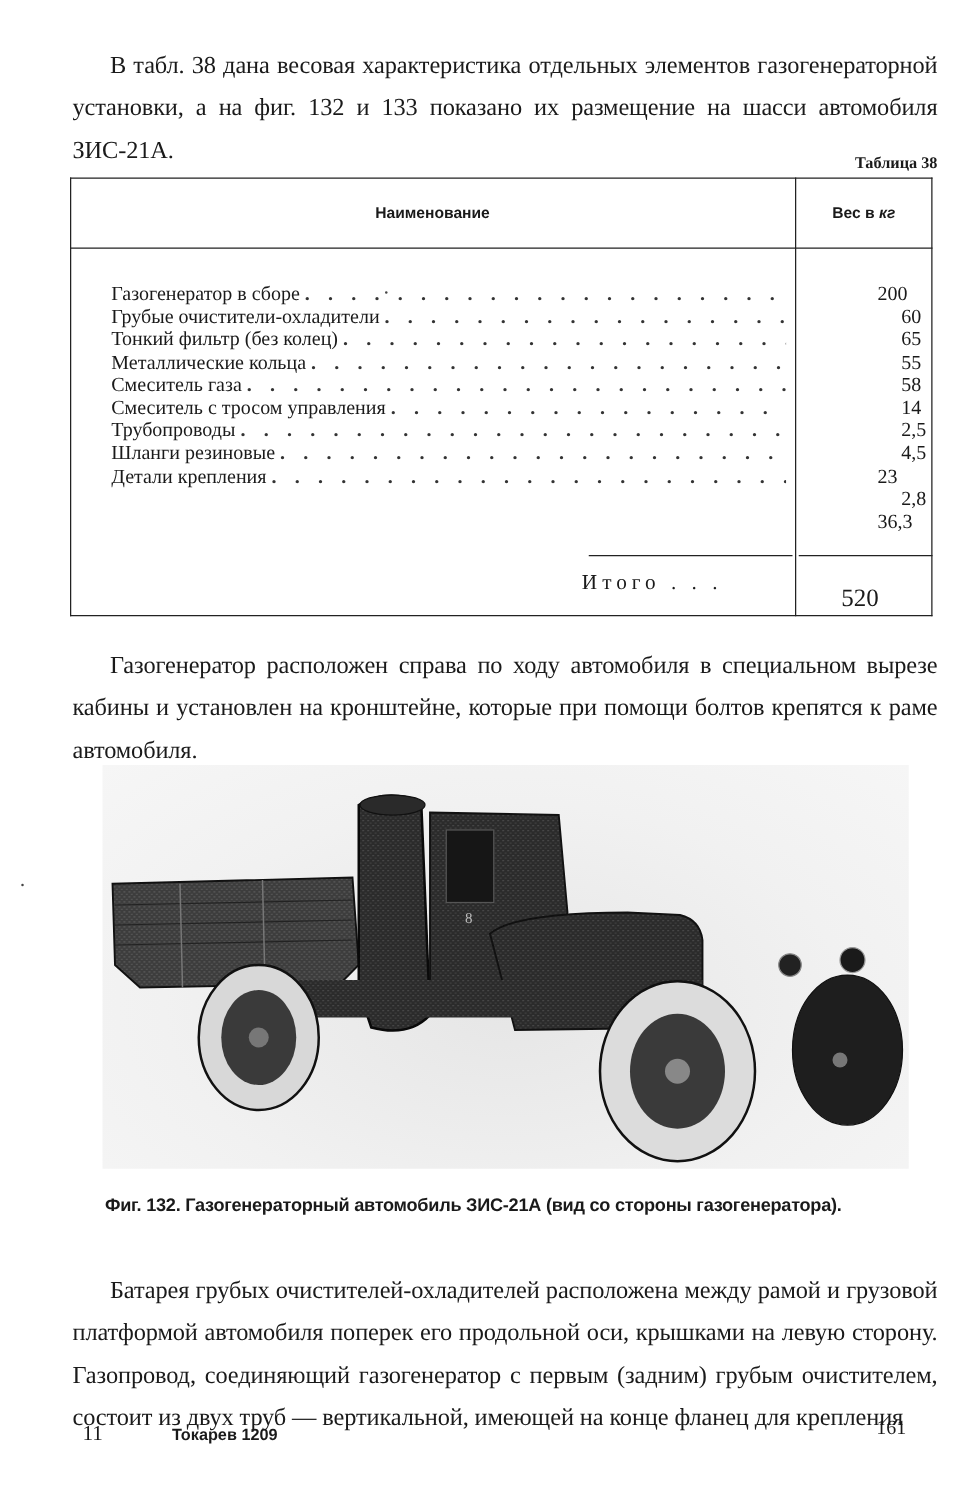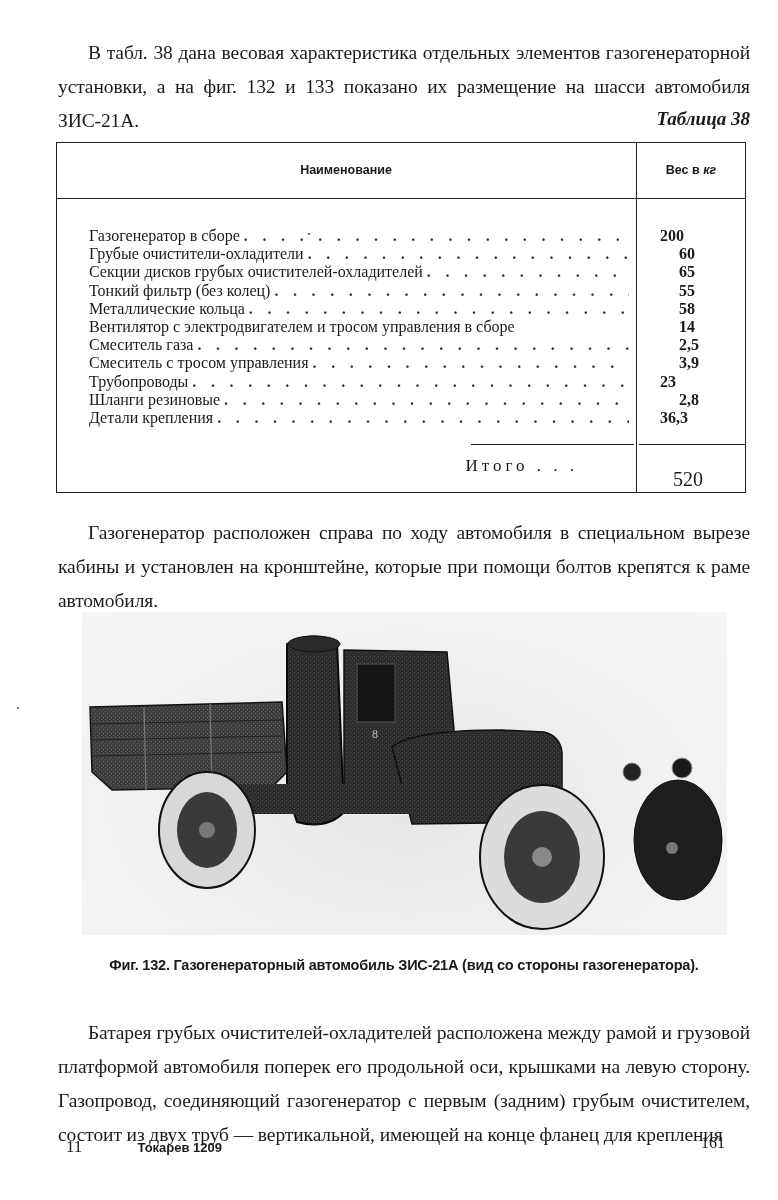--- a/index.html
+++ b/index.html
@@ -11,22 +11,22 @@
     .para {
       position: absolute; left: 58px; width: 692px;
       font-size: 19.5px; line-height: 34px; text-align: justify;
       text-align-last: left; letter-spacing: -0.1px;
     }
     .para .indent { display: inline-block; width: 30px; }
     #p1 { top: 36px; }
     #p2 { top: 516px; }
     #p3 { top: 1016px; }
     .table-caption {
-      position: absolute; right: 28px; top: 108px;
-      font-style: italic; font-weight: bold; font-size: 19px;
+      position: absolute; right: 28px; top: 122px;
+      font-weight: bold; font-size: 13px;
       font-family: "Liberation Serif", serif;
     }
     
     .tbl { position: absolute; left: 56px; top: 142px; width: 640px; height: 351px; }
     .hline { position: absolute; height: 0; border-top: 1.6px solid #222; }
     .vline { position: absolute; width: 0; border-left: 1.4px solid #222; }
     .th {
       position: absolute; font-family: "Liberation Sans", sans-serif;
       font-size: 12.5px; font-weight: bold; text-align: center;
     }
@@ -37,21 +37,21 @@
       font-size: 16px; line-height: 18px; white-space: nowrap; overflow: hidden;
     }
     .row .lbl { flex: 0 0 auto; }
     .row .dots {
       flex: 1 1 auto; overflow: hidden; margin-left: 4px; letter-spacing: 5.3px;
       font-weight: bold; color: #333;
     }
     .row .dots::after {
       content: ". . . . . . . . . . . . . . . . . . . . . . . . . . . . . . . . . . . . . . . . . . . . . . . . ";
     }
-    .vals { position: absolute; left: 568px; top: 85px; width: 100px; font-weight: bold; }
+    .vals { position: absolute; left: 610px; top: 85px; width: 100px; }
     .val {
       height: 18.2px; font-size: 16px; line-height: 18px; padding-left: 36px;
     }
     .val.r { padding-left: 55px; }
     .total-lbl {
       position: absolute; right: 118px; top: 314px; font-size: 17px;
       letter-spacing: 4px;
       text-align: right;
     }
     .total-val { position: absolute; left: 617px; top: 326px; font-size: 20px; }
@@ -59,21 +59,21 @@
     .figure {
       position: absolute; left: 82px; top: 612px; width: 645px; height: 323px;
       background:
         radial-gradient(ellipse at 50% 60%, #e6e6e6 0%, #f1f1f1 60%, #f6f6f6 100%);
       overflow: hidden;
     }
     .figure svg { position: absolute; left: 0; top: 0; }
     .fig-caption {
       position: absolute; left: 84px; width: 640px; top: 956px;
       font-family: "Liberation Sans", sans-serif; font-weight: bold;
-      font-size: 14.5px; line-height: 19px; text-align: center; letter-spacing: -0.2px;
+      font-size: 14.5px; line-height: 19px; text-align: left; letter-spacing: -0.2px;
     }
     .footer-left {
       position: absolute; left: 66px; top: 1137px; font-size: 15px;
       font-family: "Liberation Sans", sans-serif;
     }
     .footer-left .sig { font-size: 17px; margin-right: 10px; font-family: "Liberation Serif", serif; }
     .footer-left .auth { font-size: 13px; font-weight: bold; margin-left: 41px; }
     .page-num {
       position: absolute; left: 701px; top: 1134px; font-size: 16px;
     }
@@ -102,33 +102,26 @@
   <div class="rows">
     <div class="row">
         <span class="lbl">Газогенератор в сборе</span>
         <span class="dots"></span>
       </div>
     <div class="row">
         <span class="lbl">Грубые очистители-охладители</span>
         <span class="dots"></span>
       </div>
     <div class="row">
-        <span class="lbl">Секции дисков грубых очистителей-охладителей</span>
-        <span class="dots"></span>
-      </div>
-    <div class="row">
         <span class="lbl">Тонкий фильтр (без колец)</span>
         <span class="dots"></span>
       </div>
     <div class="row">
         <span class="lbl">Металлические кольца</span>
         <span class="dots"></span>
-      </div>
-    <div class="row">
-        <span class="lbl">Вентилятор с электродвигателем и тросом управления в сборе</span>
       </div>
     <div class="row">
         <span class="lbl">Смеситель газа</span>
         <span class="dots"></span>
       </div>
     <div class="row">
         <span class="lbl">Смеситель с тросом управления</span>
         <span class="dots"></span>
       </div>
     <div class="row">
@@ -146,21 +139,21 @@
   </div>
 
   <div class="vals">
     <div class="val">200</div>
     <div class="val r">60</div>
     <div class="val r">65</div>
     <div class="val r">55</div>
     <div class="val r">58</div>
     <div class="val r">14</div>
     <div class="val r">2,5</div>
-    <div class="val r">3,9</div>
+    <div class="val r">4,5</div>
     <div class="val">23</div>
     <div class="val r">2,8</div>
     <div class="val">36,3</div>
   </div>
 
   <div class="total-lbl">Итого . . .</div>
   <div class="total-val">520</div>
 </div>
 
 <div class="para" id="p2"><span class="indent"></span><span>Газогенератор расположен справа по ходу автомобиля в специальном вырезе кабины и установлен на кронштейне, которые при помощи болтов крепятся к раме автомобиля.</span></div>

